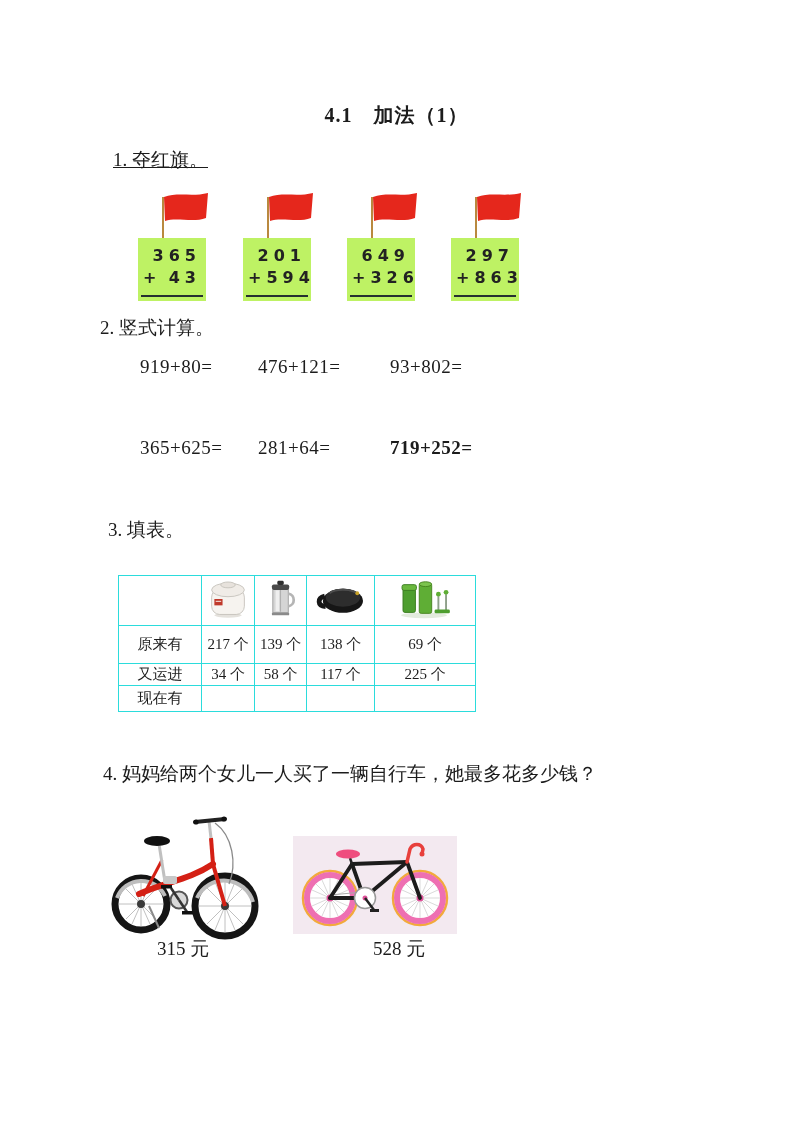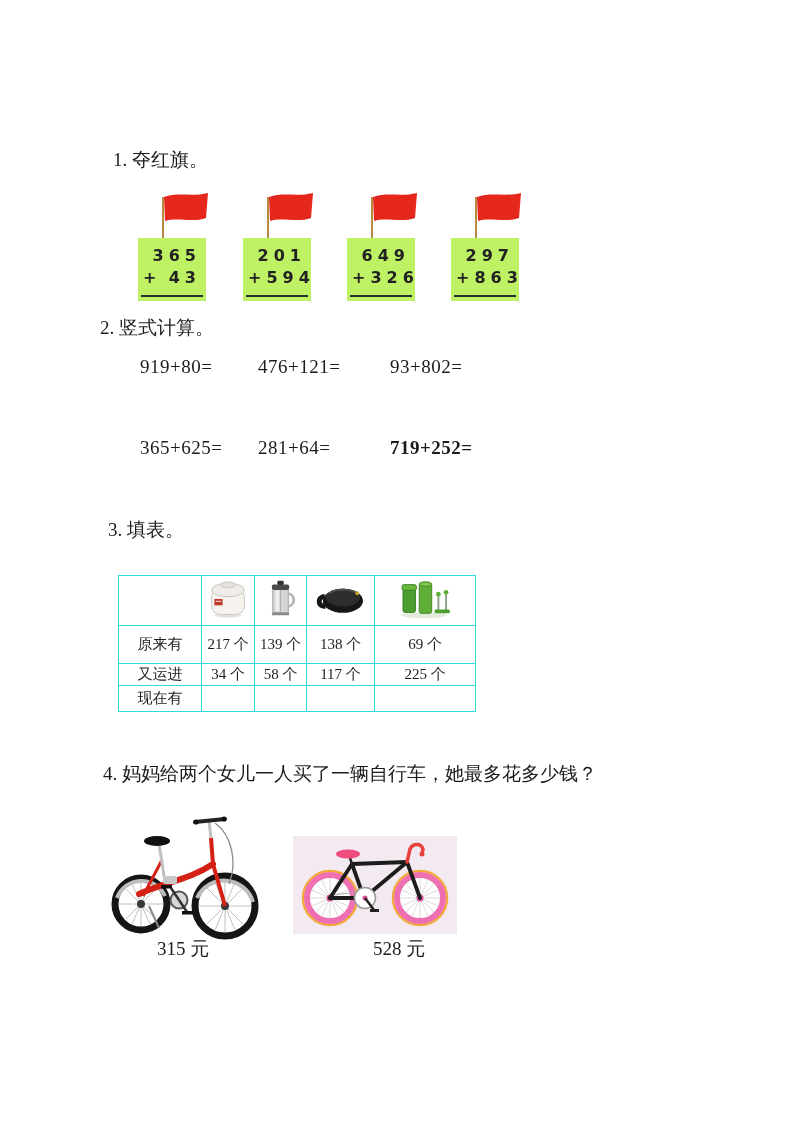--- a/index.html
+++ b/index.html
@@ -6,21 +6,21 @@
   .page {
     position:relative; width:793px; height:1122px; background:#ffffff;
     font-family:"Liberation Serif","DejaVu Serif",serif; color:#1c1c1c;
     overflow:hidden;
   }
   .title {
     position:absolute; top:102px; left:0; width:100%;
     text-align:center; font-size:20px; font-weight:bold; letter-spacing:1px;
   }
   .sec-heading { position:absolute; font-size:19px; white-space:nowrap; }
-  #h1 { left:113px; top:147px; }
+  #h1 { left:113px; top:147px;text-decoration:underline; }
   #h2 { left:100px; top:315px; }
   #h3 { left:108px; top:517px; }
   #h4 { left:103px; top:761px; }
 
   
   .flag-unit { position:absolute; top:192px; width:68px; height:110px; }
   #fu0 { left:138px; } #fu1 { left:243px; } #fu2 { left:347px; } #fu3 { left:451px; }
   .pole { position:absolute; left:24px; top:5px; width:2px; height:43px; background:#b9893f; }
   .flag-svg { position:absolute; left:25px; top:0; }
   .add-box {
@@ -60,20 +60,21 @@
   #bike2 { left:293px; top:836px; width:164px; height:98px; background:#f3e9f0; }
   .price { position:absolute; font-size:19px; white-space:nowrap; }
   #price1 { left:157px; top:936px; }
   #price2 { left:373px; top:936px; }
 </style>
 </head>
 <body>
 
 <div class="page">
 
+  <div class="title">4.1　加法（1）</div>
 
   <div class="sec-heading" id="h1">1. 夺红旗。</div>
 
   <div class="flag-unit" id="fu0">
     <div class="pole"></div>
     <svg class="flag-svg" width="46" height="32">
       <path d="M1 5 C 14 0, 30 5, 45 1 L 43 26 C 30 31, 14 25, 2 29 Z" fill="#e5271c"></path>
     </svg>
     <div class="add-box">
       <div class="num-top">365</div>

